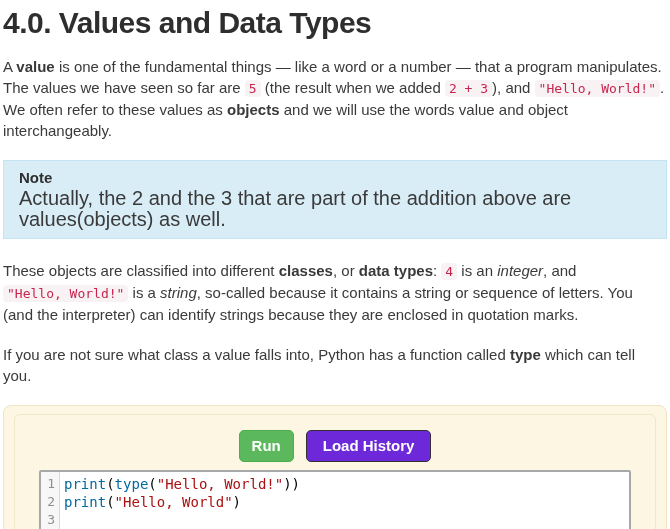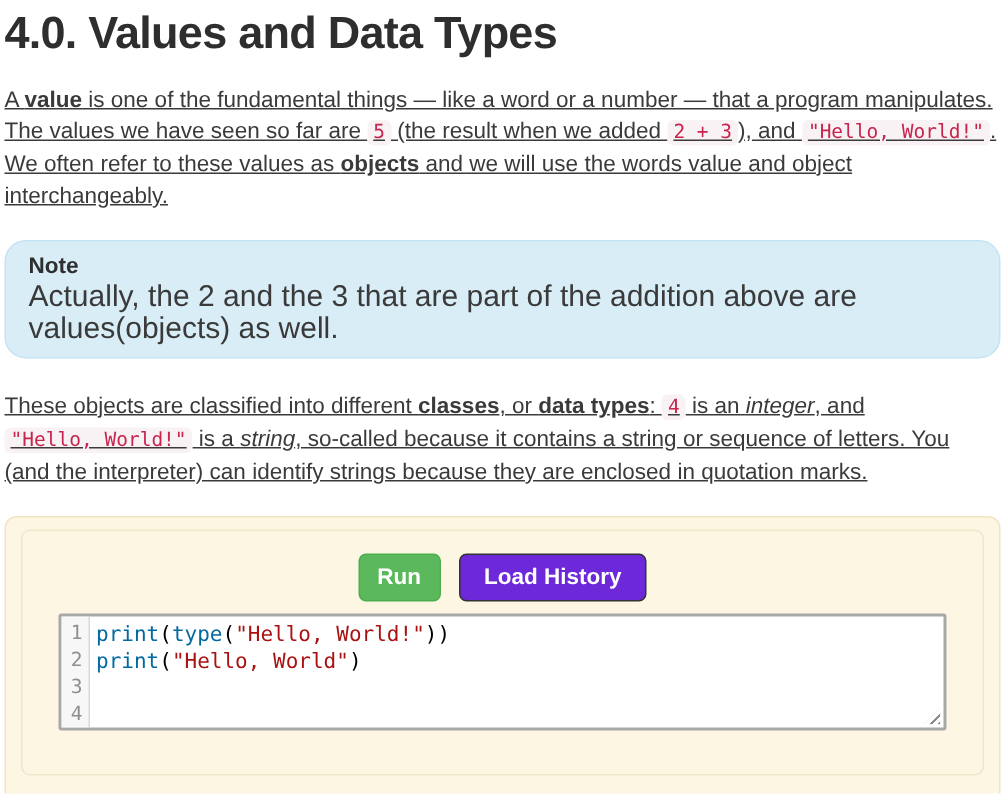--- a/index.html
+++ b/index.html
@@ -23,38 +23,37 @@
     font-weight: bold;
     color: #2e2e2e;
     margin: 0 0 16px 0;
     letter-spacing: -0.5px;
   }
   p.para {
     font-size: 15px;
     line-height: 21px;
     margin: 16px 0 19px 0;
     color: #3a3a3a;
-    text-decoration: underline;
   }
   .seg-plain { }
   .seg-bold { font-weight: bold; }
   .seg-italic { font-style: italic; }
   .seg-code {
     font-family: "DejaVu Sans Mono", "Liberation Mono", monospace;
     font-size: 13px;
     color: #c7254e;
     background: #f9f2f4;
     border-radius: 4px;
     padding: 1px 4px;
     white-space: pre;
   }
   .note {
     background: #d9edf7;
     border: 1px solid #c4e3f3;
-    border-radius: 14px;
+    border-radius: 0;
     padding: 7px 15px 8px 15px;
     margin: 0 0 21px 0;
   }
   .note-title {
     font-weight: bold;
     font-size: 15px;
     line-height: 20px;
     color: #2f2f2f;
   }
   .note-body {
@@ -167,20 +166,21 @@
 
   <p class="para"><span class="seg-plain">A </span><span class="seg-bold">value</span><span class="seg-plain"> is one of the fundamental things — like a word or a number — that a program manipulates. The values we have seen so far are </span><span class="seg-code">5</span><span class="seg-plain"> (the result when we added </span><span class="seg-code">2 + 3</span><span class="seg-plain">), and </span><span class="seg-code">"Hello, World!"</span><span class="seg-plain">. We often refer to these values as </span><span class="seg-bold">objects</span><span class="seg-plain"> and we will use the words value and object interchangeably.</span></p>
 
   <div class="note">
     <div class="note-title">Note</div>
     <div class="note-body">Actually, the 2 and the 3 that are part of the addition above are values(objects) as well.</div>
   </div>
 
   <p class="para"><span class="seg-plain">These objects are classified into different </span><span class="seg-bold">classes</span><span class="seg-plain">, or </span><span class="seg-bold">data types</span><span class="seg-plain">: </span><span class="seg-code">4</span><span class="seg-plain"> is an </span><span class="seg-italic">integer</span><span class="seg-plain">, and </span><span class="seg-code">"Hello, World!"</span><span class="seg-plain"> is a </span><span class="seg-italic">string</span><span class="seg-plain">, so-called because it contains a string or sequence of letters. You (and the interpreter) can identify strings because they are enclosed in quotation marks.</span></p>
 
+  <p class="para"><span class="seg-plain">If you are not sure what class a value falls into, Python has a function called </span><span class="seg-bold">type</span><span class="seg-plain"> which can tell you.</span></p>
 
   <div class="ac-outer">
     <div class="ac-inner">
 
       <div class="btn-row">
         <button class="btn btn-run">Run</button>
         <button class="btn btn-dark">Load History</button>
       </div>
 
       <div class="editor">

